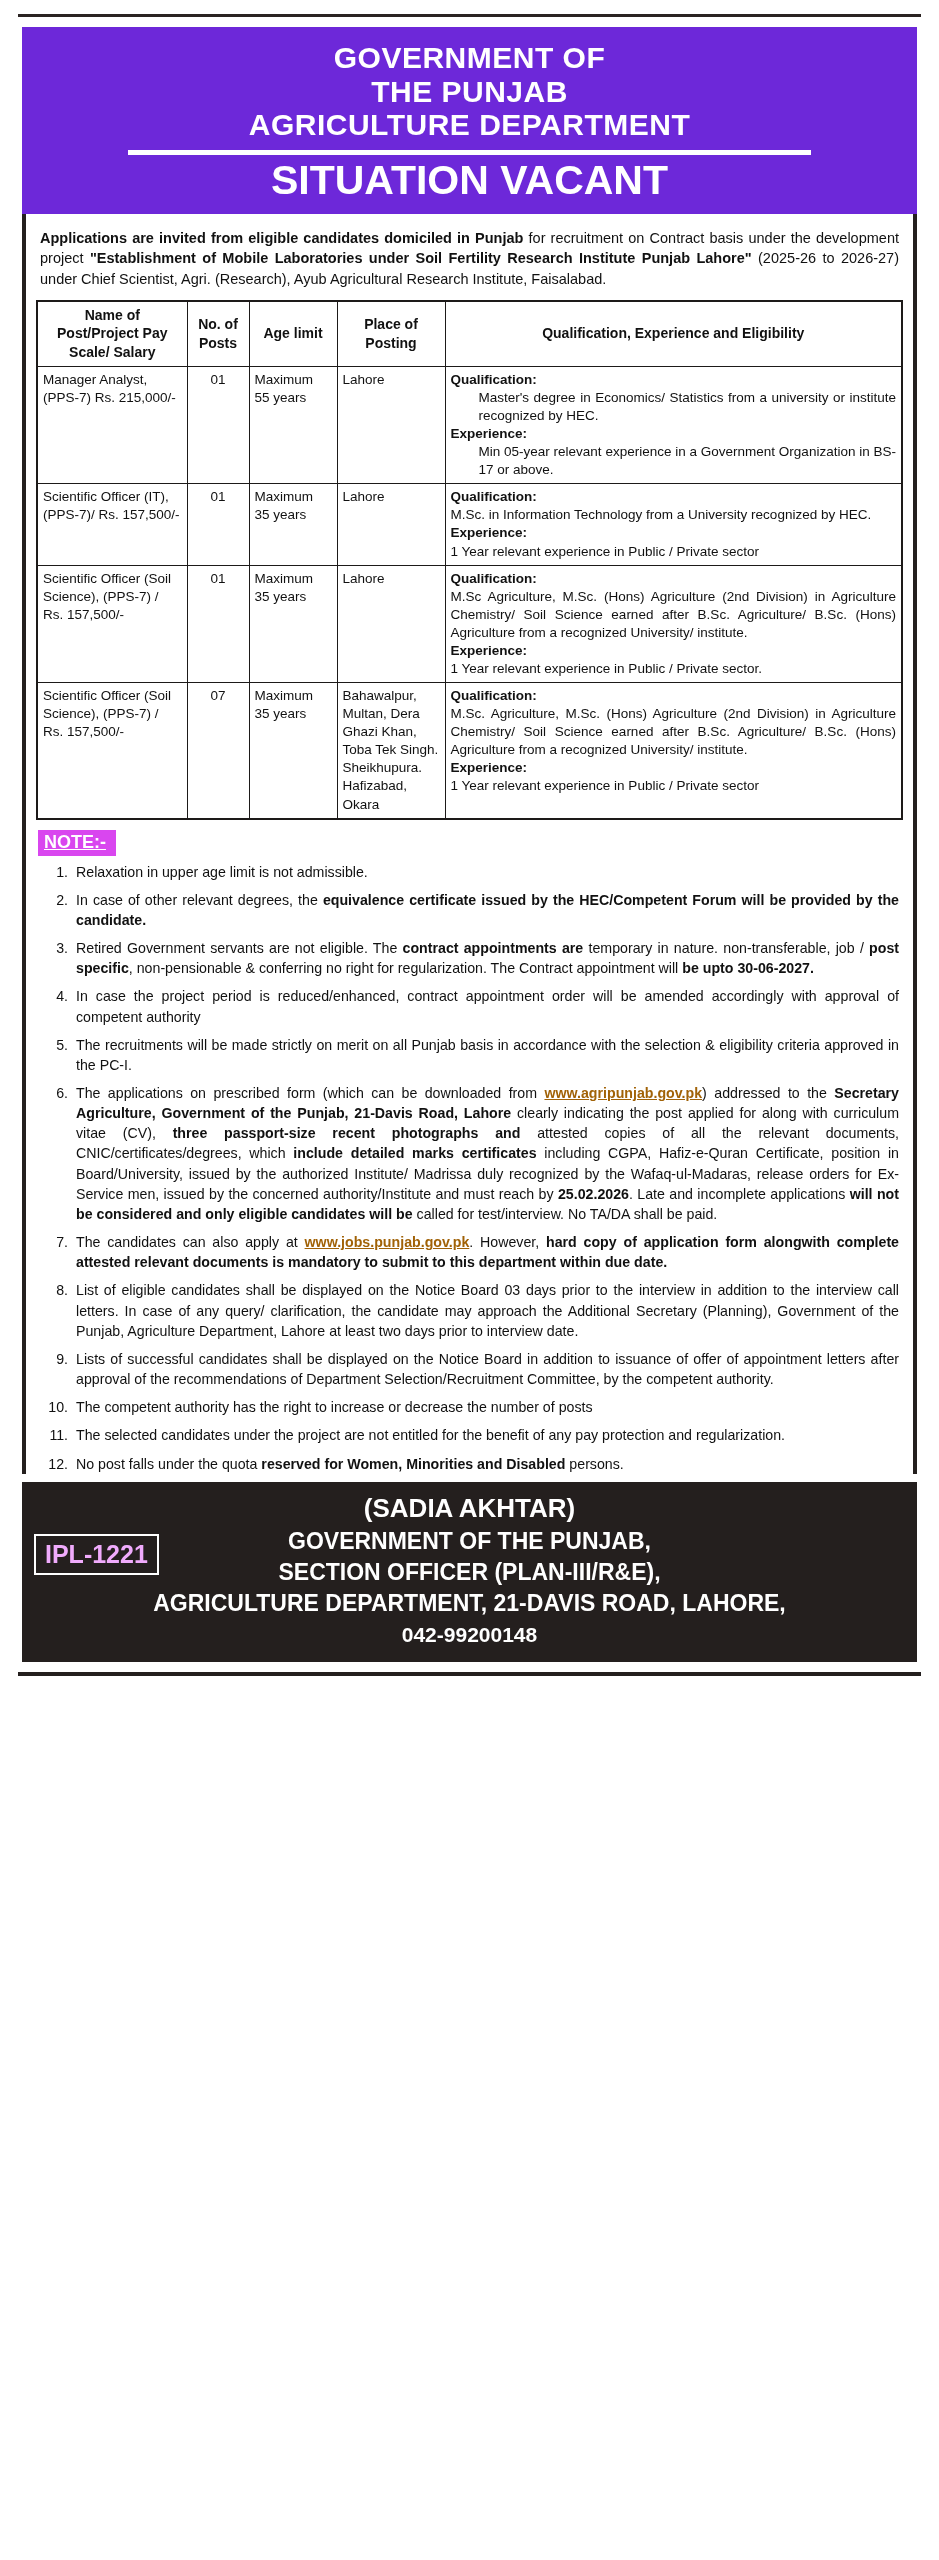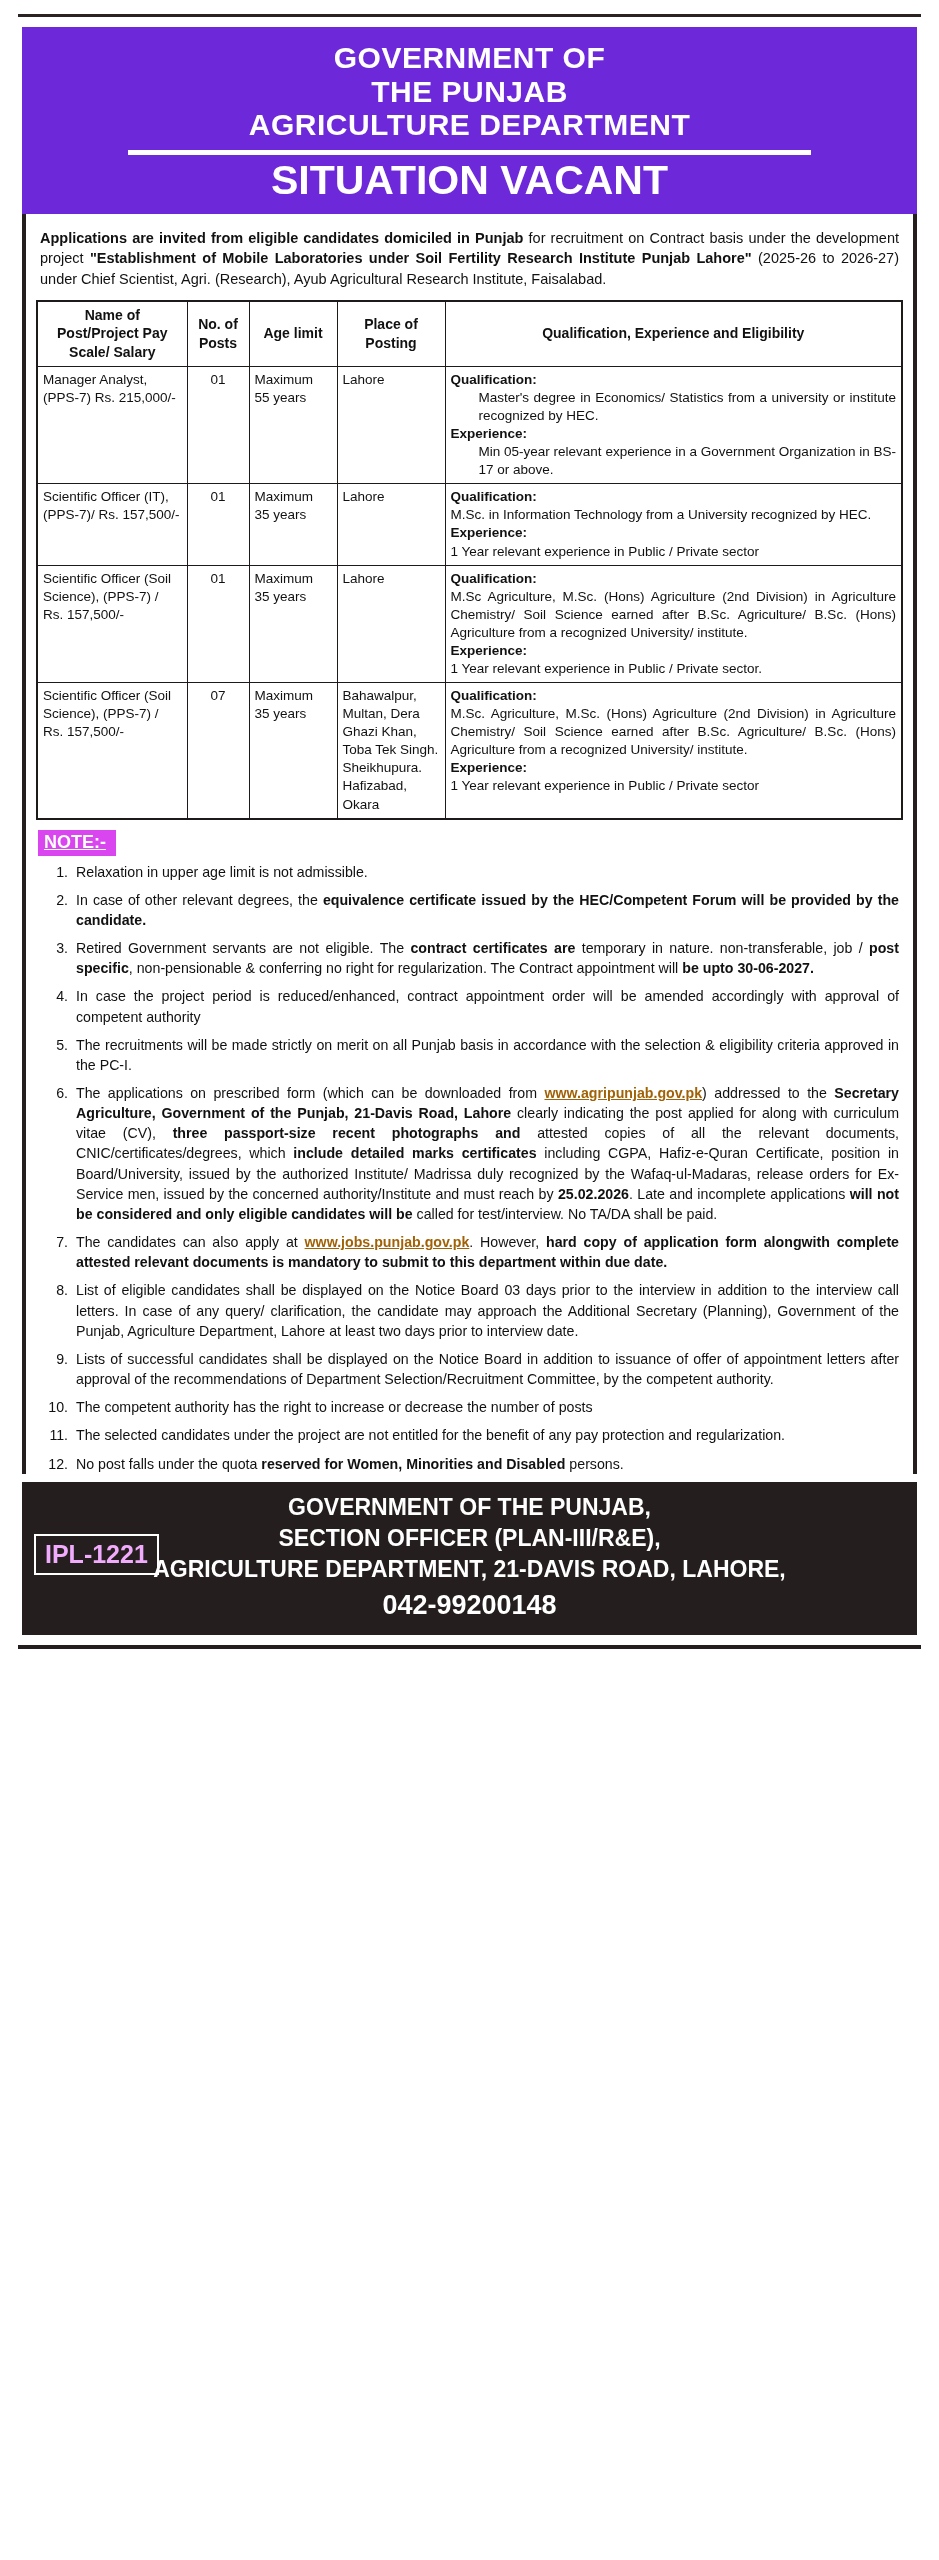--- a/index.html
+++ b/index.html
@@ -163,21 +163,21 @@
     font-weight: bold;
     line-height: 1.25;
     margin-bottom: 2px;
   }
   .footer-band .frow {
     font-size: 23px;
     font-weight: bold;
     line-height: 1.35;
   }
   .footer-band .phone {
-    font-size: 27px;
+    font-size: 21px;
     font-weight: bold;
     line-height: 1.35;
     margin-top: 2px;
   }
   .ipl-badge {
     position: absolute;
     left: 12px;
     top: 52px;
     border: 2px solid #ffffff;
     color: #f0abfc;
@@ -282,21 +282,21 @@
     
     <div class="note-head">
       <u>NOTE:-</u>
     </div>
 
     <ol class="notes">
       <li><span>Relaxation in upper age limit is not admissible.</span></li>
 
       <li><span>In case of other relevant degrees, the </span><b>equivalence certificate issued by the HEC/Competent Forum will be provided by the candidate.</b></li>
 
-      <li><span>Retired Government servants are not eligible. The </span><b>contract certificates are</b><span> temporary in nature. non-transferable, job / </span><b>post specific</b><span>, non-pensionable &amp; conferring no right for regularization. The Contract appointment will </span><b>be upto 30-06-2027.</b></li>
+      <li><span>Retired Government servants are not eligible. The </span><b>contract appointments are</b><span> temporary in nature. non-transferable, job / </span><b>post specific</b><span>, non-pensionable &amp; conferring no right for regularization. The Contract appointment will </span><b>be upto 30-06-2027.</b></li>
 
       <li><span>In case the project period is reduced/enhanced, contract appointment order will be amended accordingly with approval of competent authority</span></li>
 
       <li><span>The recruitments will be made strictly on merit on all Punjab basis in accordance with the selection &amp; eligibility criteria approved in the PC-I.</span></li>
 
       <li><span>The applications on prescribed form (which can be downloaded from </span><span class="link">www.agripunjab.gov.pk</span><span>) addressed to the </span><b>Secretary Agriculture, Government of the Punjab, 21-Davis Road, Lahore</b><span> clearly indicating the post applied for along with curriculum vitae (CV), </span><b>three passport-size recent photographs and</b><span> attested copies of all the relevant documents, CNIC/certificates/degrees, which </span><b>include detailed marks certificates</b><span> including CGPA, Hafiz-e-Quran Certificate, position in Board/University, issued by the authorized Institute/ Madrissa duly recognized by the Wafaq-ul-Madaras, release orders for Ex-Service men, issued by the concerned authority/Institute and must reach by </span><b>25.02.2026</b><span>. Late and incomplete applications </span><b>will not be considered and only eligible candidates will be</b><span> called for test/interview. No TA/DA shall be paid.</span></li>
 
       <li><span>The candidates can also apply at </span><span class="link">www.jobs.punjab.gov.pk</span><span>. However, </span><b>hard copy of application form alongwith complete attested relevant documents is mandatory to submit to this department within due date.</b></li>
 
       <li><span>List of eligible candidates shall be displayed on the Notice Board 03 days prior to the interview in addition to the interview call letters. In case of any query/ clarification, the candidate may approach the Additional Secretary (Planning), Government of the Punjab, Agriculture Department, Lahore at least two days prior to interview date.</span></li>
@@ -307,20 +307,21 @@
 
       <li><span>The selected candidates under the project are not entitled for the benefit of any pay protection and regularization.</span></li>
 
       <li><span>No post falls under the quota </span><b>reserved for Women, Minorities and Disabled</b><span> persons.</span></li>
     </ol>
 
   </div>
 
   <div class="footer-band">
     <div class="ipl-badge">IPL-1221</div>
+    <div class="name">(SADIA AKHTAR)</div>
     <div class="frow">GOVERNMENT OF THE PUNJAB,</div>
     <div class="frow">SECTION OFFICER (PLAN-III/R&amp;E),</div>
     <div class="frow">AGRICULTURE DEPARTMENT,  21-DAVIS ROAD, LAHORE,</div>
     <div class="phone">042-99200148</div>
   </div>
 
   <div class="bottom-rule"></div>
 
 </div>
 

